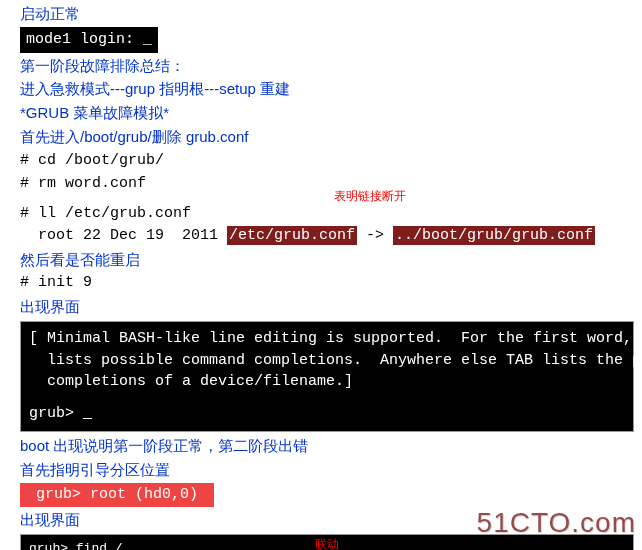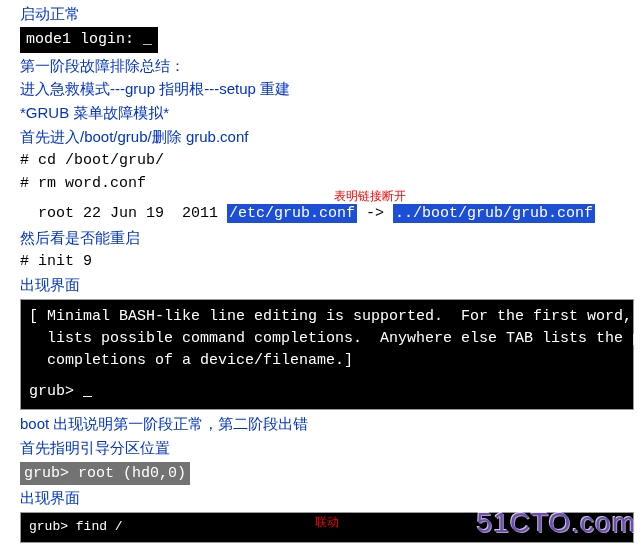--- a/index.html
+++ b/index.html
@@ -21,41 +21,41 @@
     padding: 2px 6px;
   }
   .term-full {
     background: #000;
     color: #fff;
     padding: 6px 8px;
     border: 1px solid #999;
     margin: 2px 0;
   }
   .term-full .row { white-space: pre; }
-  .red-highlight { background: #1d4ed8; color: #fff; padding: 1px 2px; font-family: Liberation Mono, monospace; }
+  .red-highlight { background: #7f1d1d; color: #fff; padding: 1px 2px; font-family: Liberation Mono, monospace; }
   .red-small { color: #ff0000; font-size: 12px; font-family: "SimSun", sans-serif; text-align: right; }
   .black-bar {
-    background: #737373;
+    background: #ef4444;
     color: #fff;
     display: inline-block;
-    padding: 1px 4px;
+    padding: 1px 16px;
   }
   .line-pad { padding: 1px 18px; }
   .watermark {
     position: absolute;
     right: 6px;
     bottom: 6px;
     text-align: right;
     pointer-events: none;
     opacity: 0.8;
   }
   .watermark .big {
     font-family: "Arial Black", Arial, sans-serif;
     font-size: 28px;
-    color: #8b5cf6;
+    color: #7f1d1d;
     text-shadow: 1px 1px 0 #ccc, -1px -1px 0 #fff;
     letter-spacing: 1px;
   }
   .watermark .small {
     font-family: "Microsoft YaHei", sans-serif;
     font-size: 16px;
     color: #555;
     text-shadow: 1px 1px 0 #fff;
   }
   .prompt-u { text-decoration: underline; }
@@ -77,21 +77,22 @@
 <div class="line-pad blue-link">*GRUB 菜单故障模拟*</div>
 <div class="line-pad blue-link">首先进入/boot/grub/删除 grub.conf</div>
 
 <div class="line-pad mono"># cd /boot/grub/</div>
 <div class="line-pad mono"># rm word.conf</div>
 
 <div style="height:6px"></div>
 
 <div class="line-pad mono rel">
   <div class="red-small abs-ann">表明链接断开</div>
-  <div class="ll-line"><span>  root 22 Jun 19  2011 </span><span class="red-highlight">/etc/grub.conf</span><span> -&gt; </span><span class="red-highlight">../boot/grub/grub.conf</span></div>
+  <div># ll /etc/grub.conf</div>
+  <div class="ll-line"><span>  root 22 Dec 19  2011 </span><span class="red-highlight">/etc/grub.conf</span><span> -&gt; </span><span class="red-highlight">../boot/grub/grub.conf</span></div>
 </div>
 
 <div class="line-pad blue-link">然后看是否能重启</div>
 <div class="line-pad mono"># init 9</div>
 <div class="line-pad blue-link">出现界面</div>
 
 <div class="term-full mono" style="margin-left:18px; margin-right:6px;">
   <div class="row">[ Minimal BASH-like line editing is supported.  For the first word, TAB</div>
   <div class="row">  lists possible command completions.  Anywhere else TAB lists the possible</div>
   <div class="row">  completions of a device/filename.]</div>

